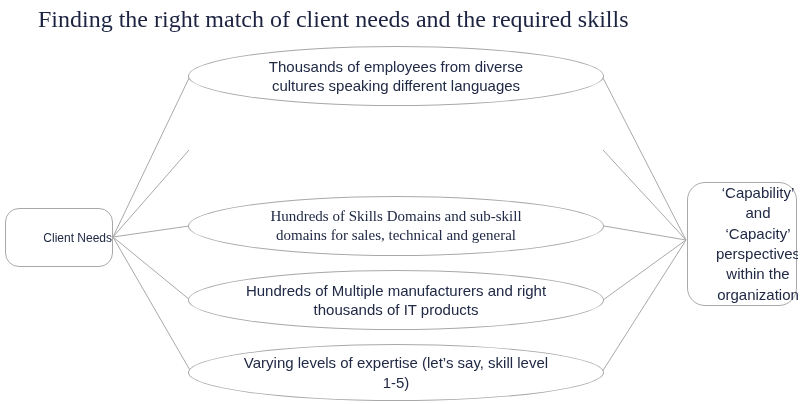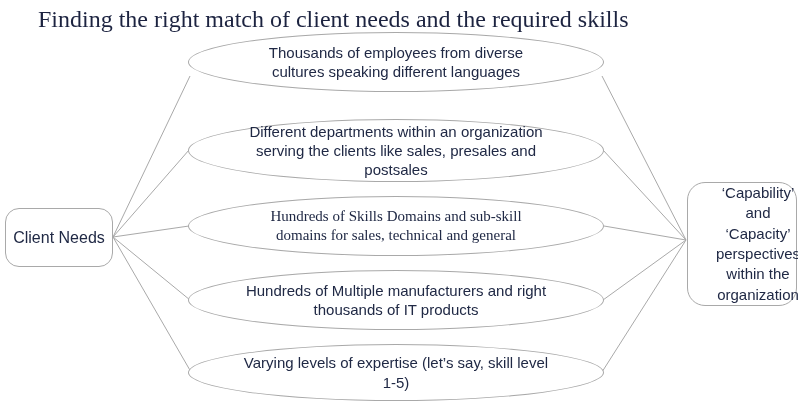--- a/index.html
+++ b/index.html
@@ -34,38 +34,39 @@
     display: flex;
     align-items: center;
     justify-content: center;
     text-align: center;
     white-space: pre-line;
   }
   .box-left {
     left: 5px; top: 208px;
     width: 108px; height: 59px;
     border-radius: 14px;
-    font-size: 16px;
+    font-size: 12px;
+    justify-content: flex-end;
   }
   .box-right {
     left: 687px; top: 182px;
     width: 110px; height: 124px;
     border-radius: 18px;
     font-size: 15px;
     line-height: 1.36;
     padding-left: 32px;
   }
   .ellipse {
     left: 188px;
     width: 416px;
     border-radius: 50%;
     font-size: 15px;
     line-height: 1.27;
   }
-  .e1 { top: 32px;  height: 60px; }
+  .e1 { top: 46px;  height: 60px; }
   .e2 { top: 119px; height: 63px; }
   .e3 { top: 196px; height: 60px; font-family: Liberation Serif, serif; }
   .e4 { top: 270px; height: 60px; }
   .e5 { top: 344px; height: 57px; }
 </style>
 </head>
 <body>
 
 <div class="stage">
 
@@ -88,25 +89,20 @@
 
   <div class="node box-left">
     <span>Client Needs</span>
   </div>
 
   <div class="node ellipse e1">
     <span>Thousands of employees from diverse
 cultures speaking different languages</span>
   </div>
 
-  <div class="node ellipse e2">
-    <span>Different departments within an organization
-serving the clients like sales, presales and
-postsales</span>
-  </div>
 
   <div class="node ellipse e3">
     <span>Hundreds of Skills Domains and sub-skill
 domains for sales, technical and general</span>
   </div>
 
   <div class="node ellipse e4">
     <span>Hundreds of Multiple manufacturers and right
 thousands of IT products</span>
   </div>

